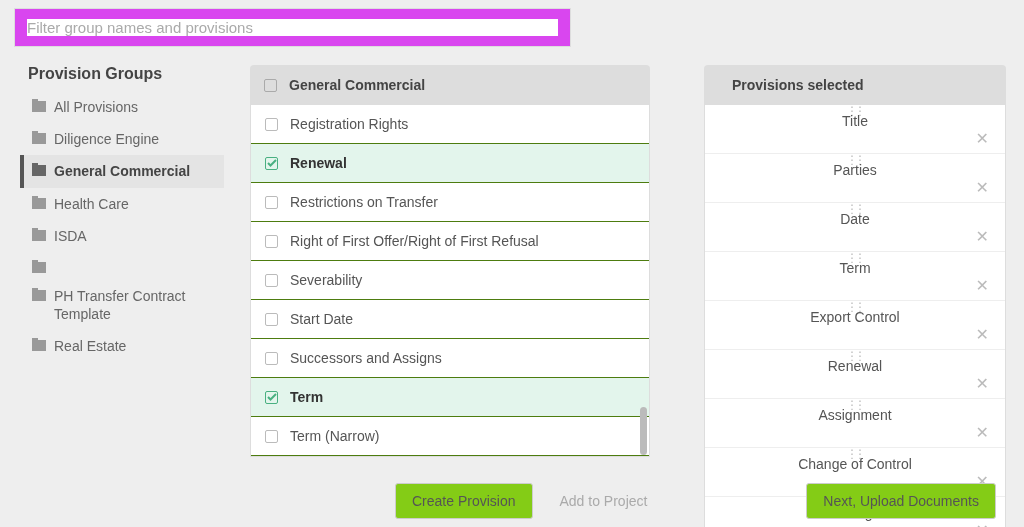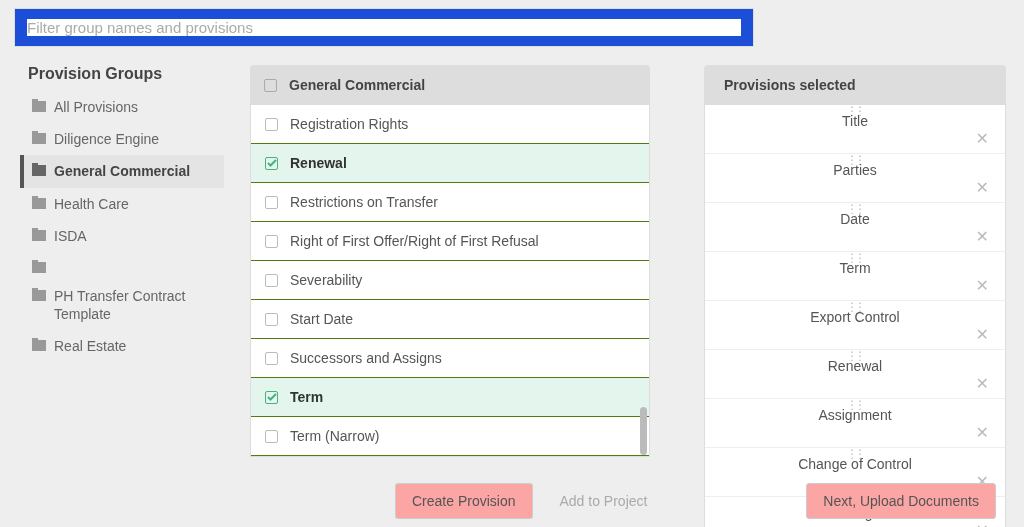--- a/index.html
+++ b/index.html
@@ -9,22 +9,22 @@
     color: #555;
     font-size: 14px;
     width: 1024px;
     height: 527px;
     overflow: hidden;
   }
   .container {
     padding: 8px 14px 0 14px;
   }
   .search-box {
-    width: 740px;
-    background: #1d4ed8;
+    width: 557px;
+    background: #d946ef;
     border: 1px solid #ddd;
     padding: 10px 12px;
     margin-bottom: 18px;
     margin-left: 0;
   }
   .search-box input {
     width: 100%;
     border: none;
     outline: none;
     font-size: 15px;
@@ -149,21 +149,21 @@
   }
 
   
   .selected-panel {
     width: 302px;
     margin-left: auto;
     margin-right: 4px;
   }
   .sel-header {
     background: #ddd;
-    padding: 12px 20px;
+    padding: 12px 28px;
     border-top-left-radius: 4px;
     border-top-right-radius: 4px;
     font-weight: 600;
     color: #444;
   }
   .sel-list {
     background: #fff;
     border: 1px solid #ddd;
     border-top: none;
   }
@@ -199,21 +199,21 @@
   .footer {
     position: absolute;
     left: 0; right: 0;
     bottom: 8px;
     padding: 0 18px;
     display: flex;
     align-items: center;
   }
   .btn {
     border: 1px solid #ccc;
-    background: #fca5a5;
+    background: #84cc16;
     padding: 9px 16px;
     border-radius: 3px;
     cursor: pointer;
     font-size: 14px;
     color: #555;
     margin-right: 10px;
   }
   .btn.disabled {
     background: transparent;
     border-color: transparent;

